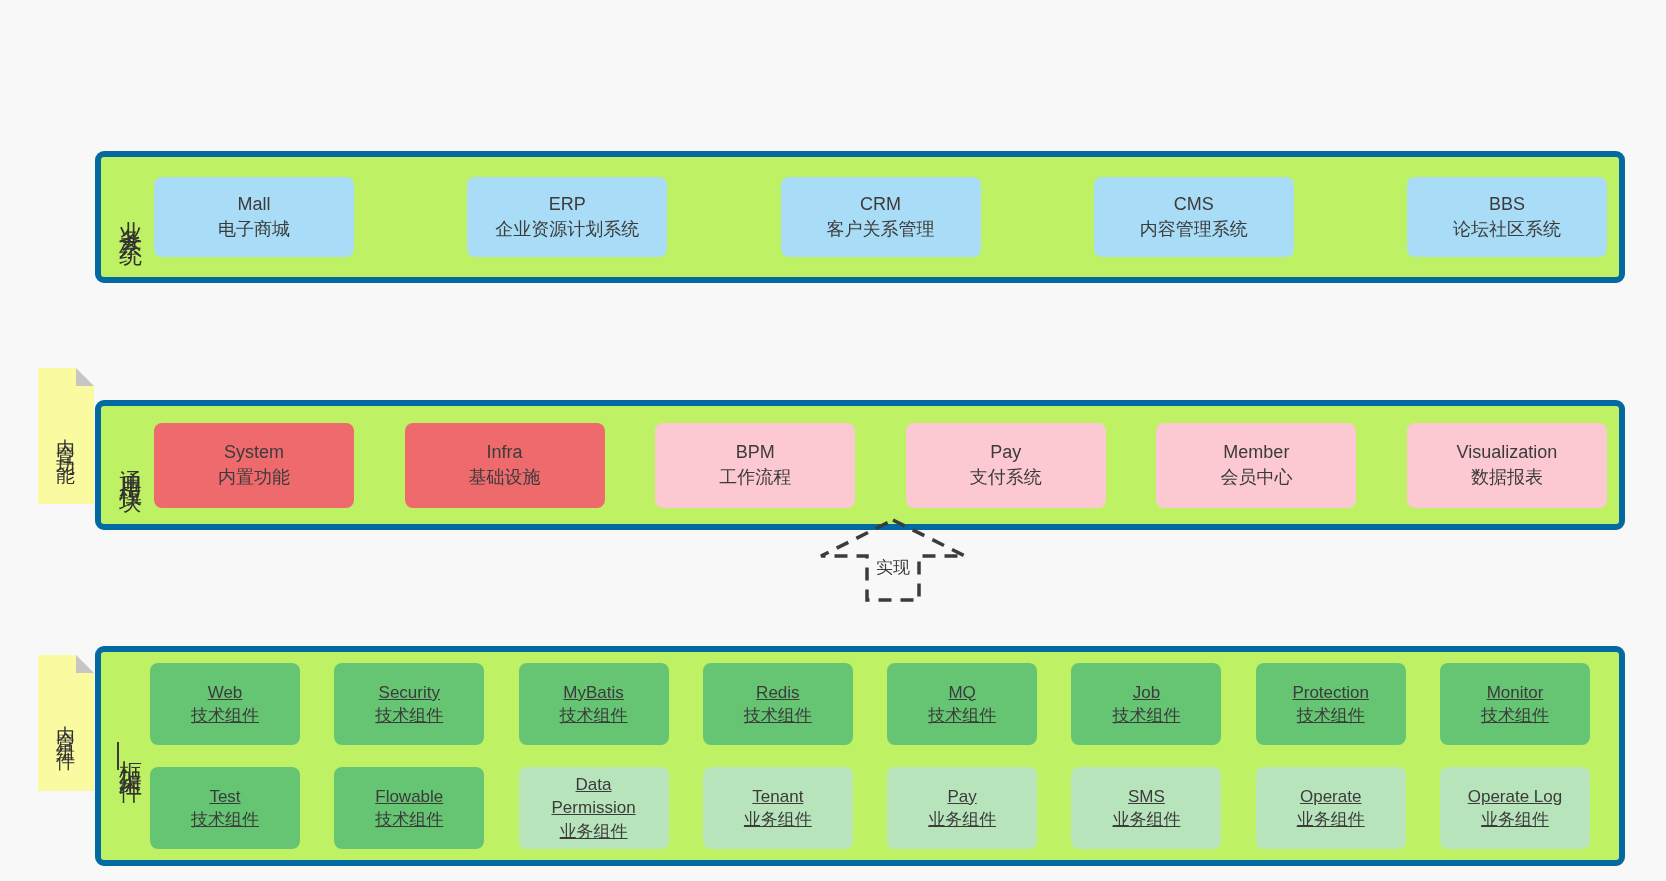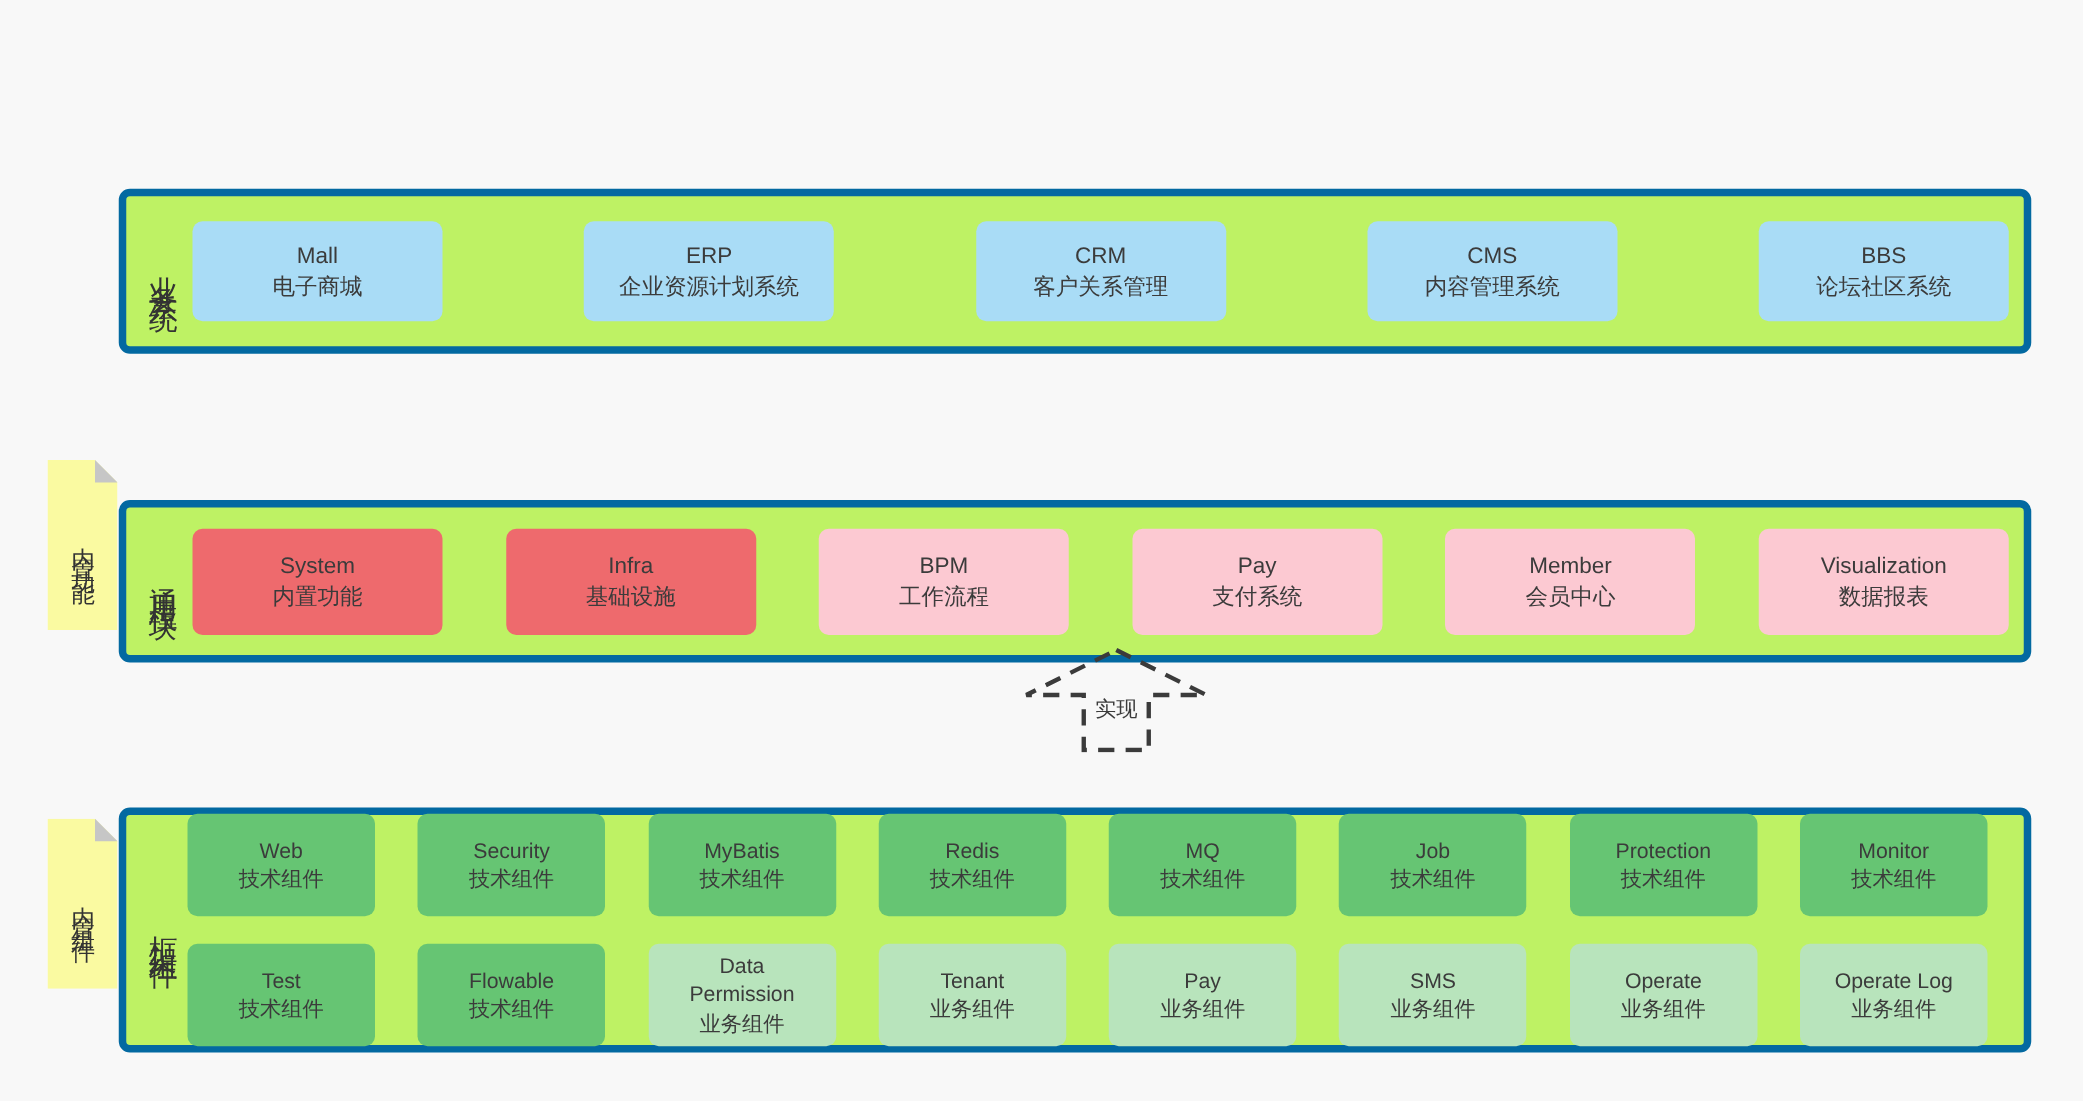--- a/index.html
+++ b/index.html
@@ -9,21 +9,21 @@
     overflow:hidden;
   }
   .band{
     position:absolute;left:95px;width:1530px;box-sizing:border-box;
     background:#bef264;border:6px solid #0369a1;border-radius:9px;
     display:flex;
     margin-top:28px;
   }
   .band-business{top:123px;height:132px;}
   .band-modules{top:372px;height:130px;}
-  .band-components{top:618px;height:196px;}
+  .band-components{top:618px;height:220px;text-decoration:underline;}
   .band-label{
     writing-mode:vertical-rl;text-orientation:upright;
     font-size:23px;letter-spacing:7px;color:#333;
     margin:auto 0 auto 13px;line-height:1;width:28px;text-align:center;
   }
   .band-boxes{
     flex:1;display:flex;align-items:center;justify-content:space-between;
     padding:0 12px;
   }
   .band-rows{

